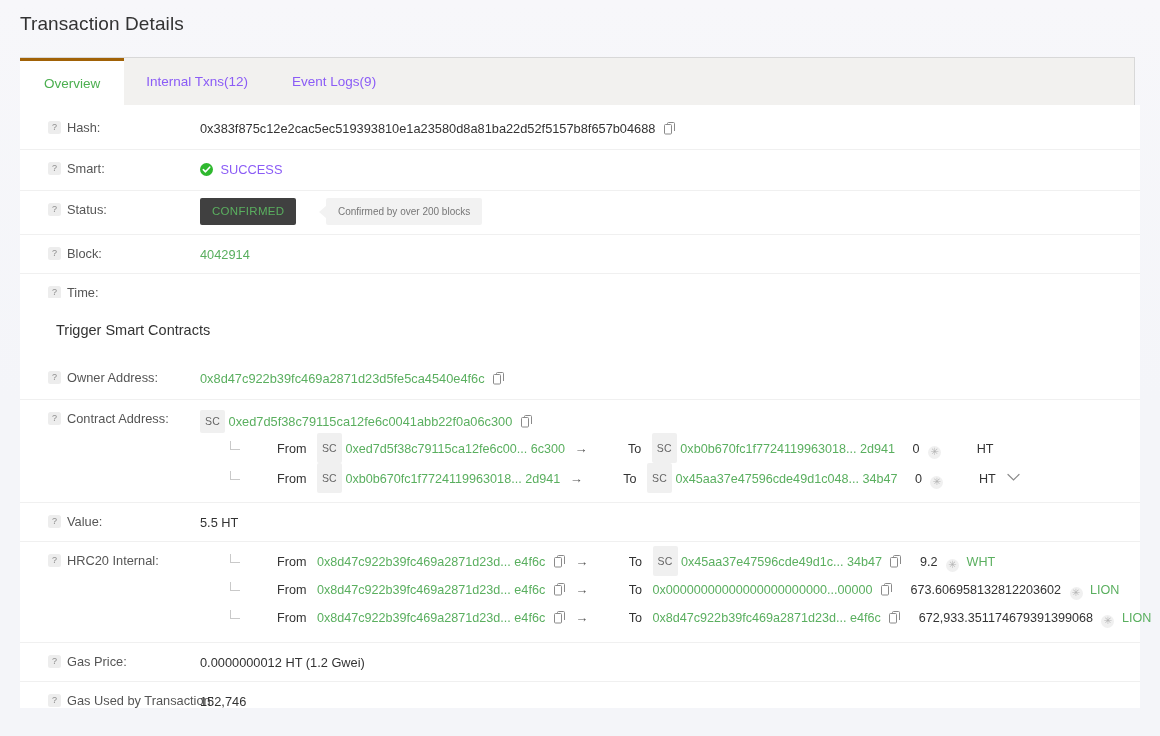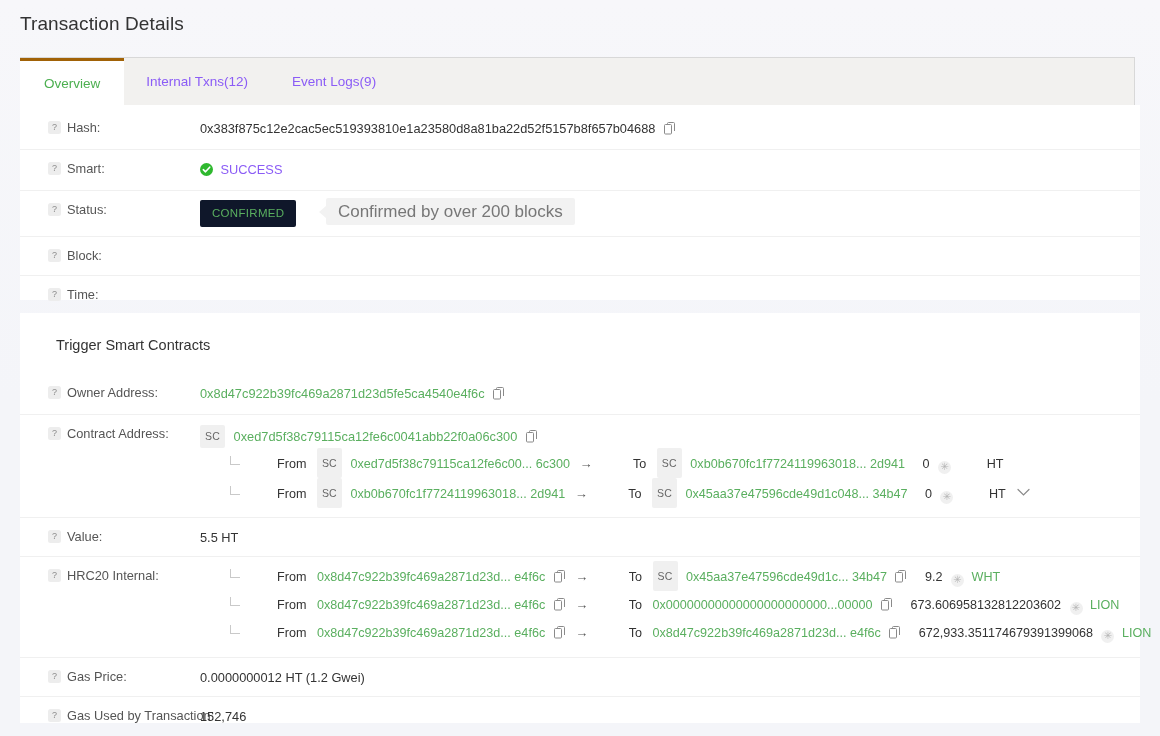--- a/index.html
+++ b/index.html
@@ -69,21 +69,21 @@
     box-sizing: border-box;
   }
   #card-overview {
     left: 20px;
     top: 105px;
     width: 1120px;
     height: 195px;
   }
   #card-contract {
     left: 20px;
-    top: 313px;
+    top: 298px;
     width: 1120px;
     height: 410px;
   }
 
   .section-title {
     position: absolute;
     left: 36px;
     top: 24px;
     font-size: 14.5px;
     color: #333333;
@@ -159,33 +159,33 @@
     margin-right: 4px;
   }
   .clock-icon {
     display: inline-block;
     vertical-align: -3px;
     margin-right: 7px;
   }
 
   .badge-confirmed {
     display: inline-block;
-    background: #0f172a;
+    background: #404040;
     color: #5aaf5f;
     font-size: 11.5px;
     padding: 4px 12px;
     border-radius: 2px;
     letter-spacing: .3px;
   }
   .tip {
     position: relative;
     display: inline-block;
     background: #f2f2f2;
     color: #777777;
-    font-size: 17px;
+    font-size: 10px;
     padding: 4px 12px;
     margin-left: 26px;
     border-radius: 2px;
   }
   .tip:before {
     content: "";
     position: absolute;
     left: -7px;
     top: 50%;
     margin-top: -6px;
@@ -194,21 +194,20 @@
     border-color: transparent #f2f2f2 transparent transparent;
   }
 
   .sc-tag {
     display: inline-block;
     background: #f0f0f0;
     color: #666666;
     font-size: 10.5px;
     padding: 2px 5px;
     border-radius: 2px;
-    margin-right: 5px;
     vertical-align: 1px;
     letter-spacing: .2px;
   }
 
   .tok-icon {
     display: inline-block;
     width: 13px;
     height: 13px;
     line-height: 12px;
     text-align: center;
@@ -311,20 +310,23 @@
         <div class="val" style="padding-top:7px;">
           <span class="badge-confirmed">CONFIRMED</span>
           <span class="tip">Confirmed by over 200 blocks</span>
         </div>
       </div>
 
       <div class="row h39">
         <div class="lbl">
           <span class="qmark">?</span>
           <span>Block:</span>
+        </div>
+        <div class="val">
+          <span class="link">4042914</span>
         </div>
       </div>
 
       <div class="row h39">
         <div class="lbl">
           <span class="qmark">?</span>
           <span>Time:</span>
         </div>
       </div>
 

